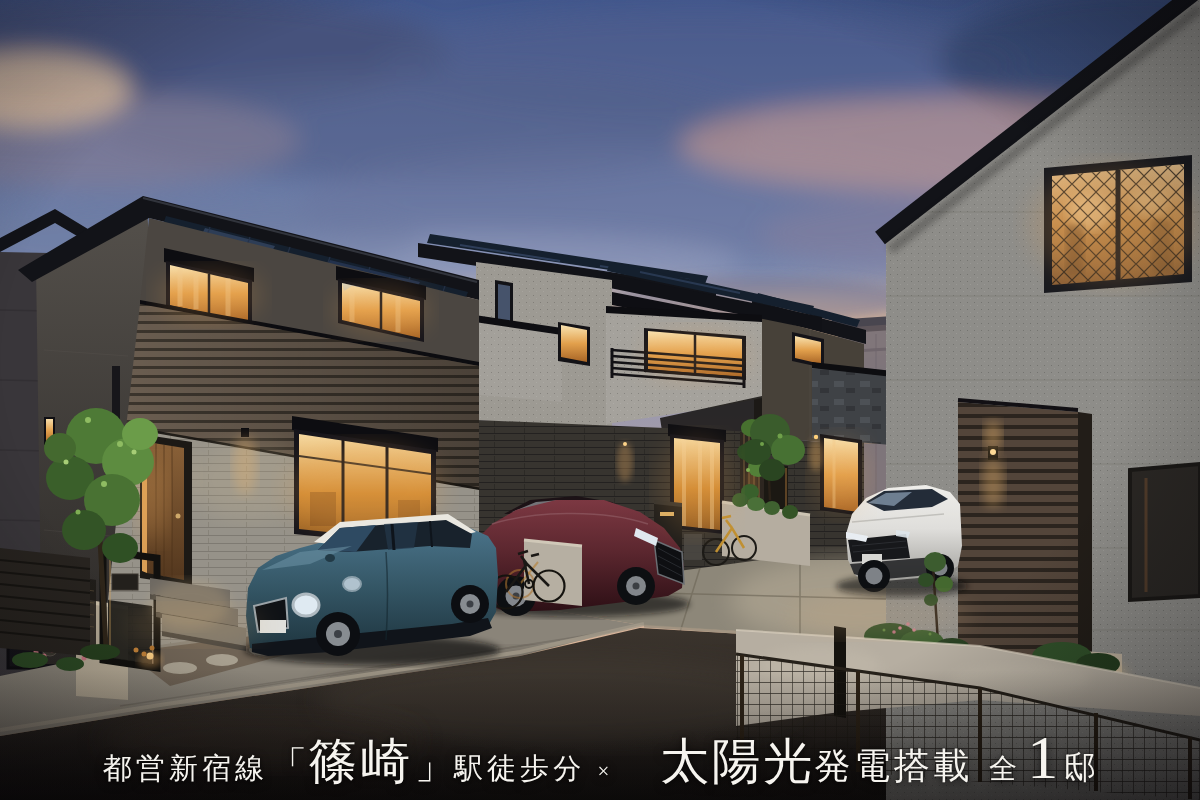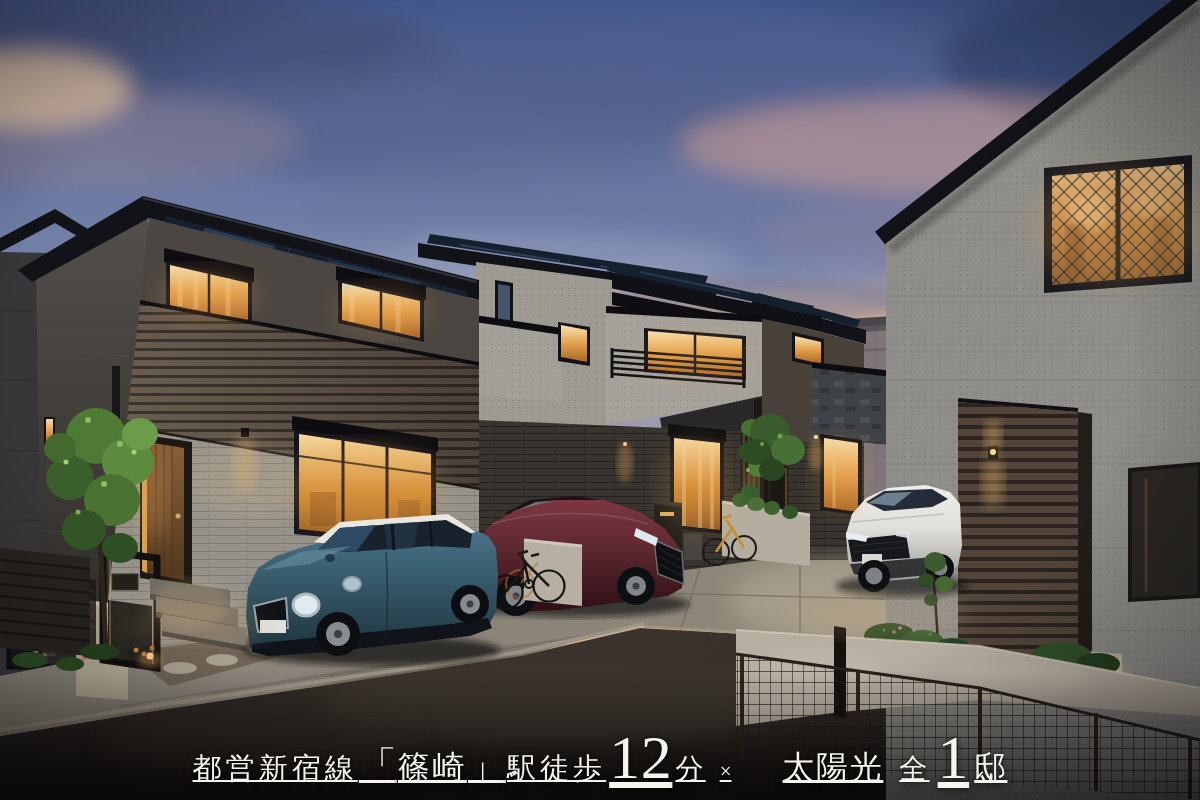--- a/index.html
+++ b/index.html
@@ -3,26 +3,26 @@
 <meta charset="utf-8">
 <style>
   html,body{margin:0;padding:0;background:#000;}
   #stage{position:relative;width:1200px;height:800px;overflow:hidden;background:#42578c;
          font-family:"Liberation Serif","DejaVu Serif",serif;}
   #scene{position:absolute;inset:0;display:block;}
   #headline{position:absolute;left:0;right:0;bottom:12px;display:flex;justify-content:center;
             align-items:baseline;white-space:nowrap;color:var(--text_color,#f6f4ef);
             text-shadow:0 2px 10px rgba(0,0,0,.65),0 0 3px rgba(0,0,0,.5);z-index:5;
             font-family:"Liberation Serif","DejaVu Serif",serif;}
-  #headline .seg{display:inline-block;line-height:1;text-decoration:underline;}
+  #headline .seg{display:inline-block;line-height:1;}
   .kanji-md{font-size:29px;letter-spacing:.14em;}
   .kanji-md2{font-size:36px;letter-spacing:.10em;}
   .kanji-sm{font-size:28px;letter-spacing:.08em;}
   .kanji-sm2{font-size:32px;letter-spacing:.04em;margin-left:2px;}
-  .kanji-xl{font-size:32px;letter-spacing:.08em;}
+  .kanji-xl{font-size:49px;letter-spacing:.08em;}
   .tight{letter-spacing:.05em;margin-left:37px;}
   .bracket{font-size:38px;letter-spacing:0;margin:0 1px;}
   .numeral{font-size:62px;letter-spacing:.01em;margin:0 3px;}
   .multiply{font-size:21px;margin:0 14px;}
   .spaced{margin-left:16px;margin-right:5px;}
 </style>
 </head>
 <body>
 
 <div id="stage">
@@ -643,21 +643,21 @@
 <rect x="0" y="670" width="1200" height="130" fill="url(#bottomFade)"></rect>
 <rect width="1200" height="800" fill="url(#vign)"></rect>
 </svg>
 
 <div id="headline">
       <span class="seg kanji-md">都営新宿線</span>
       <span class="seg bracket">「</span>
       <span class="seg kanji-xl">篠崎</span>
       <span class="seg bracket">」</span>
       <span class="seg kanji-md">駅徒歩</span>
-      <span class="seg numeral">12</span>
       <span class="seg kanji-sm">分</span>
       <span class="seg multiply">×</span>
       <span class="seg kanji-xl tight">太陽光</span>
+      <span class="seg kanji-md2">発電搭載</span>
       <span class="seg kanji-sm spaced">全</span>
       <span class="seg numeral">1</span>
       <span class="seg kanji-sm2">邸</span>
     </div>
 </div>
 
 </body></html>

